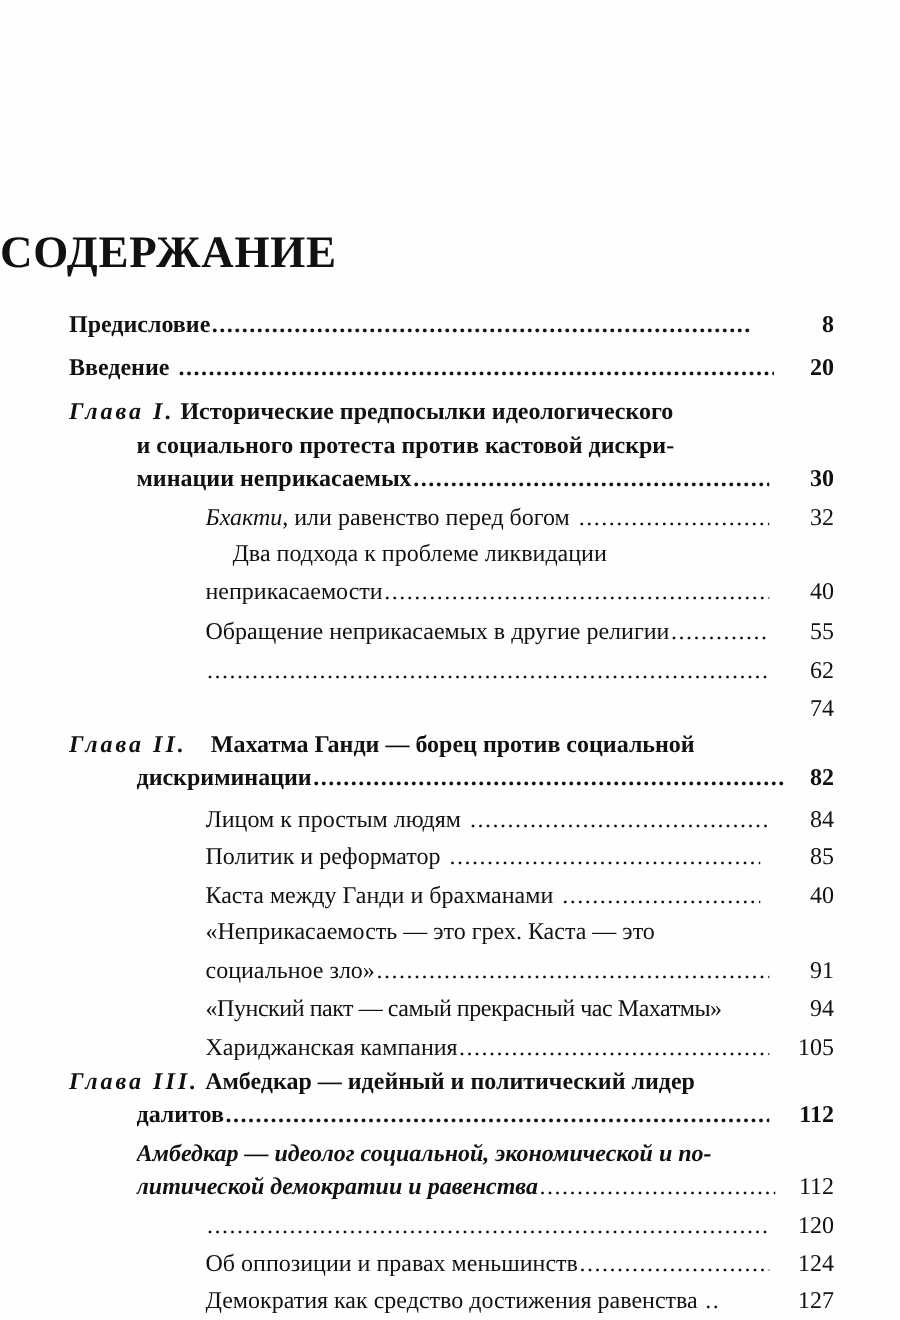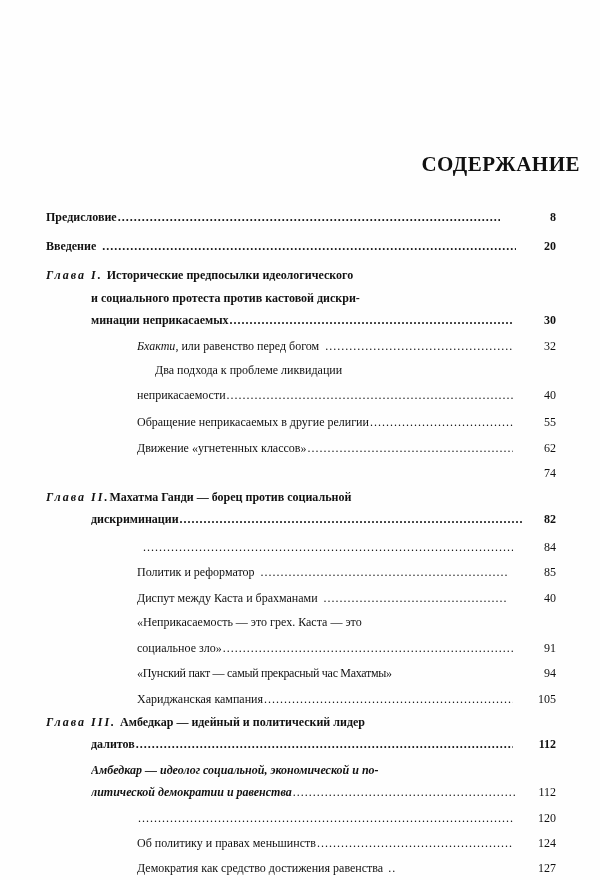--- a/index.html
+++ b/index.html
@@ -3,25 +3,25 @@
   <meta charset="utf-8">
   <style>
     html, body { margin: 0; padding: 0; }
     body {
       width: 600px; height: 880px; background: #fefefe;
       font-family: "Liberation Serif", serif; color: #111;
       position: relative; overflow: hidden;
     }
     .title {
       position: absolute; top: 152px; left: 0; width: 580px;
-      text-align: right; font-weight: bold; font-size: 21px; letter-spacing: 0.5px;
+      text-align: left; font-weight: bold; font-size: 30px; letter-spacing: 0.5px;
     }
     .line {
       position: absolute; left: 0; width: 600px; height: 22px;
-      font-size: 12px; line-height: 22px; white-space: nowrap;
+      font-size: 16px; line-height: 22px; white-space: nowrap;
     }
     .line .txt { position: absolute; display: flex; overflow: hidden; }
     .line .lbl { flex: none; }
     .line .dots {
       flex: 1 1 auto; overflow: hidden; white-space: nowrap;
       letter-spacing: 1px; margin-left: 1px;
     }
     .line .dots::after {
       content: "....................................................................................................................................................................";
     }
@@ -100,64 +100,64 @@
   <div class="line" style="top:411px">
     <div class="txt" style="left:137px; width:376px">
       <span class="lbl">Обращение неприкасаемых в другие религии</span>
       <span class="dots"></span>
     </div>
     <span class="pg">55</span>
   </div>
 
   <div class="line" style="top:437px">
     <div class="txt" style="left:137px; width:376px">
-      <span class="lbl">Движение «угнетенных классов»</span>
       <span class="dots"></span>
     </div>
     <span class="pg">62</span>
   </div>
 
   <div class="line" style="top:462px">
     <span class="pg">74</span>
   </div>
 
   <div>
     <div class="line bold" style="top:486px">
       <div class="txt" style="left:46px; width:460px">
         <span class="lbl spaced">Глава II.</span>
-        <span class="lbl" style="margin-left:0">Махатма Ганди — борец против социальной</span>
+        <span class="lbl" style="margin-left:16px">Махатма Ганди — борец против социальной</span>
       </div>
     </div>
     <div class="line bold" style="top:508px">
       <div class="txt" style="left:91px; width:432px">
         <span class="lbl">дискриминации</span>
         <span class="dots"></span>
       </div>
       <span class="pg">82</span>
     </div>
   </div>
 
   <div class="line" style="top:536px">
     <div class="txt" style="left:137px; width:376px">
+      <span class="lbl">Лицом к простым людям</span>
       <span class="dots" style="margin-left:6px"></span>
     </div>
     <span class="pg">84</span>
   </div>
 
   <div class="line" style="top:561px">
     <div class="txt" style="left:137px; width:370px">
       <span class="lbl">Политик и реформатор</span>
       <span class="dots" style="margin-left:6px"></span>
     </div>
     <span class="pg">85</span>
   </div>
 
   <div class="line" style="top:587px">
     <div class="txt" style="left:137px; width:370px">
-      <span class="lbl">Диспут между Каста и брахманами</span>
+      <span class="lbl">Каста между Ганди и брахманами</span>
       <span class="dots" style="margin-left:6px"></span>
     </div>
     <span class="pg">40</span>
   </div>
 
   <div>
     <div class="line" style="top:611px">
       <div class="txt" style="left:137px; width:376px">
         <span class="lbl">«Неприкасаемость — это грех. Каста — это</span>
       </div>
@@ -219,21 +219,21 @@
 
   <div class="line" style="top:807px">
     <div class="txt" style="left:137px; width:376px">
       <span class="dots"></span>
     </div>
     <span class="pg">120</span>
   </div>
 
   <div class="line" style="top:832px">
     <div class="txt" style="left:137px; width:376px">
-      <span class="lbl">Об политику и правах меньшинств</span>
+      <span class="lbl">Об оппозиции и правах меньшинств</span>
       <span class="dots"></span>
     </div>
     <span class="pg">124</span>
   </div>
 
   <div class="line" style="top:857px">
     <div class="txt" style="left:137px; width:380px">
       <span class="lbl">Демократия как средство достижения равенства</span>
       <span class="lbl" style="margin-left:5px; letter-spacing:1px">..</span>
     </div>

